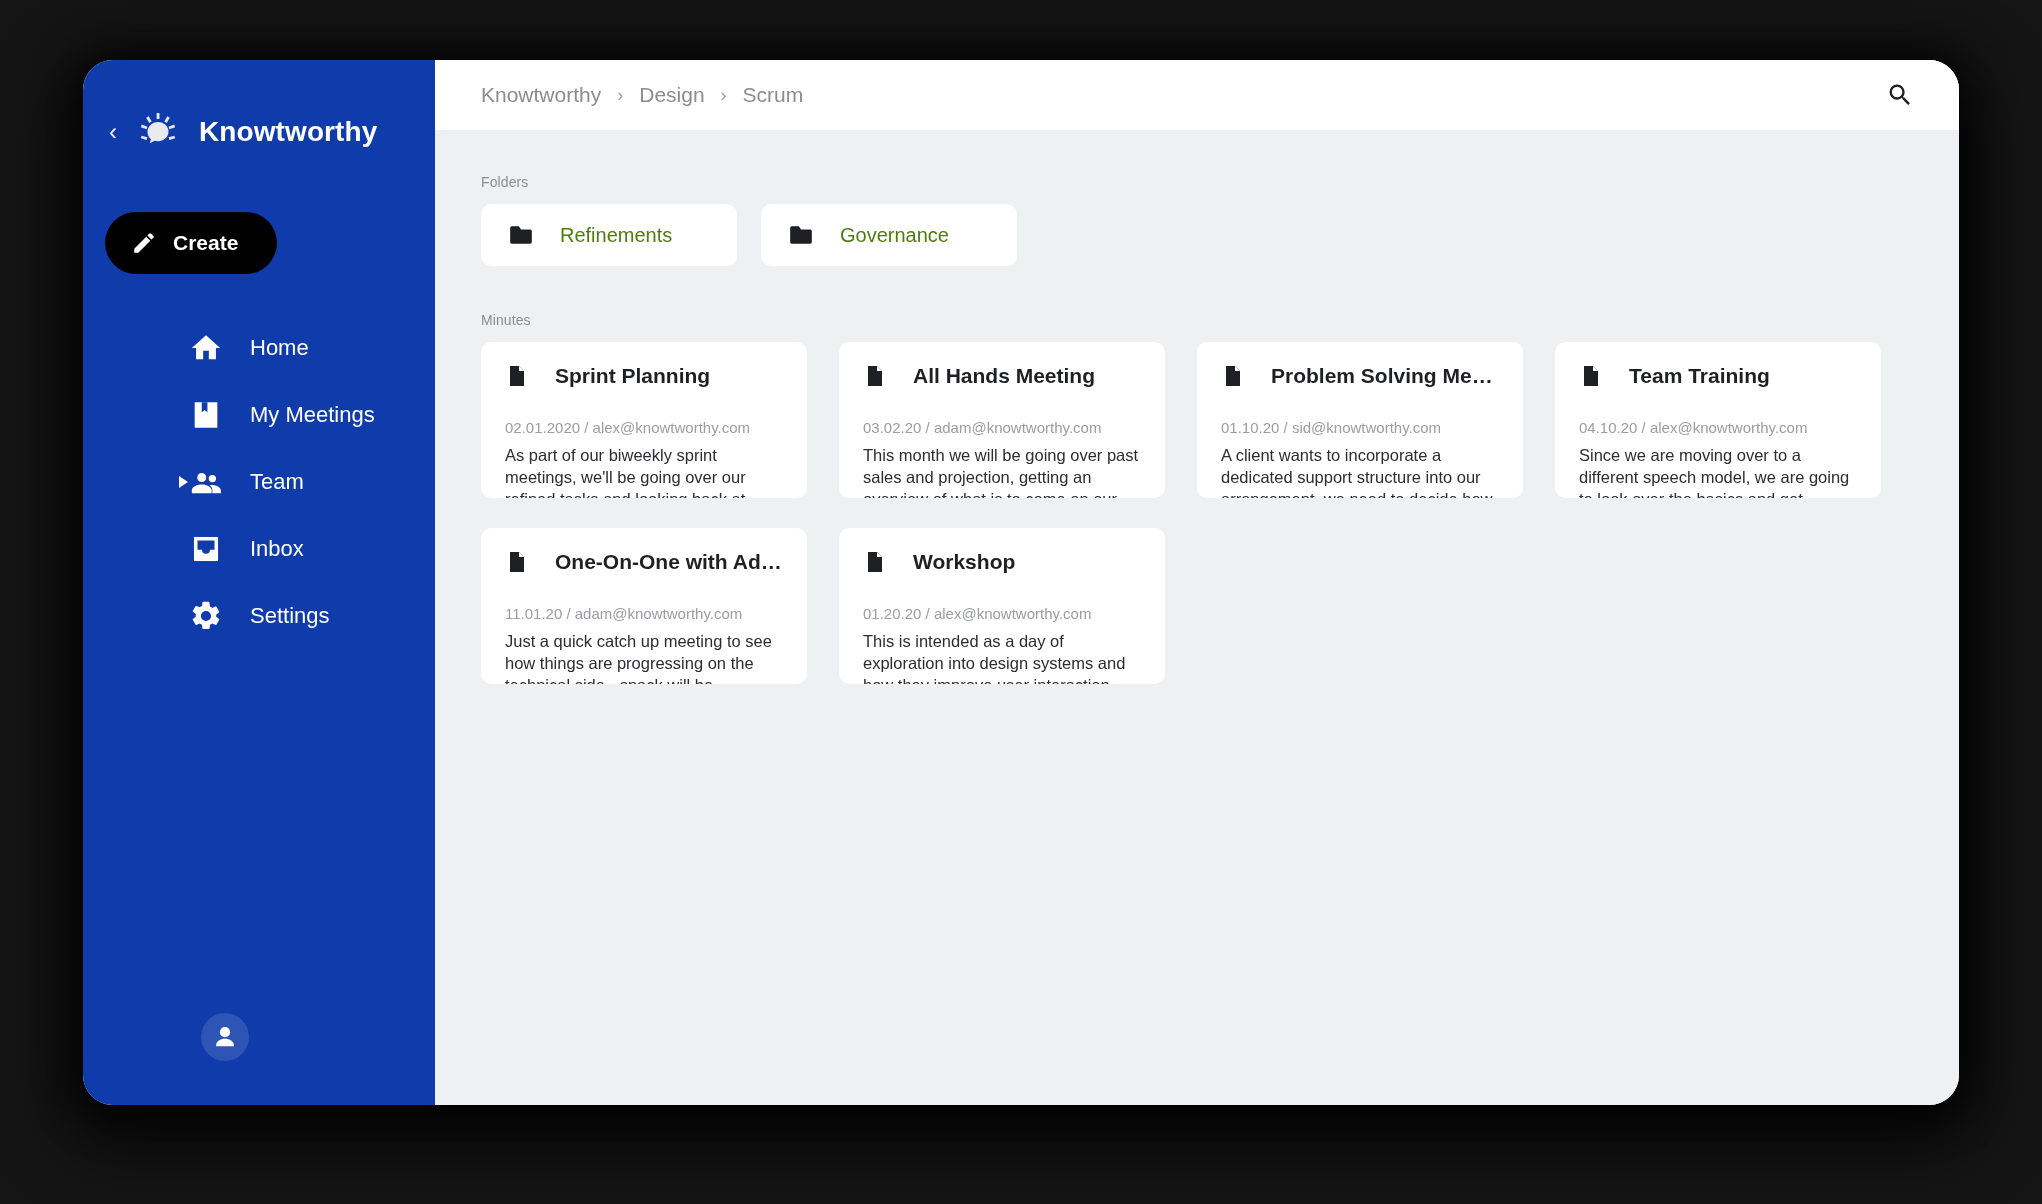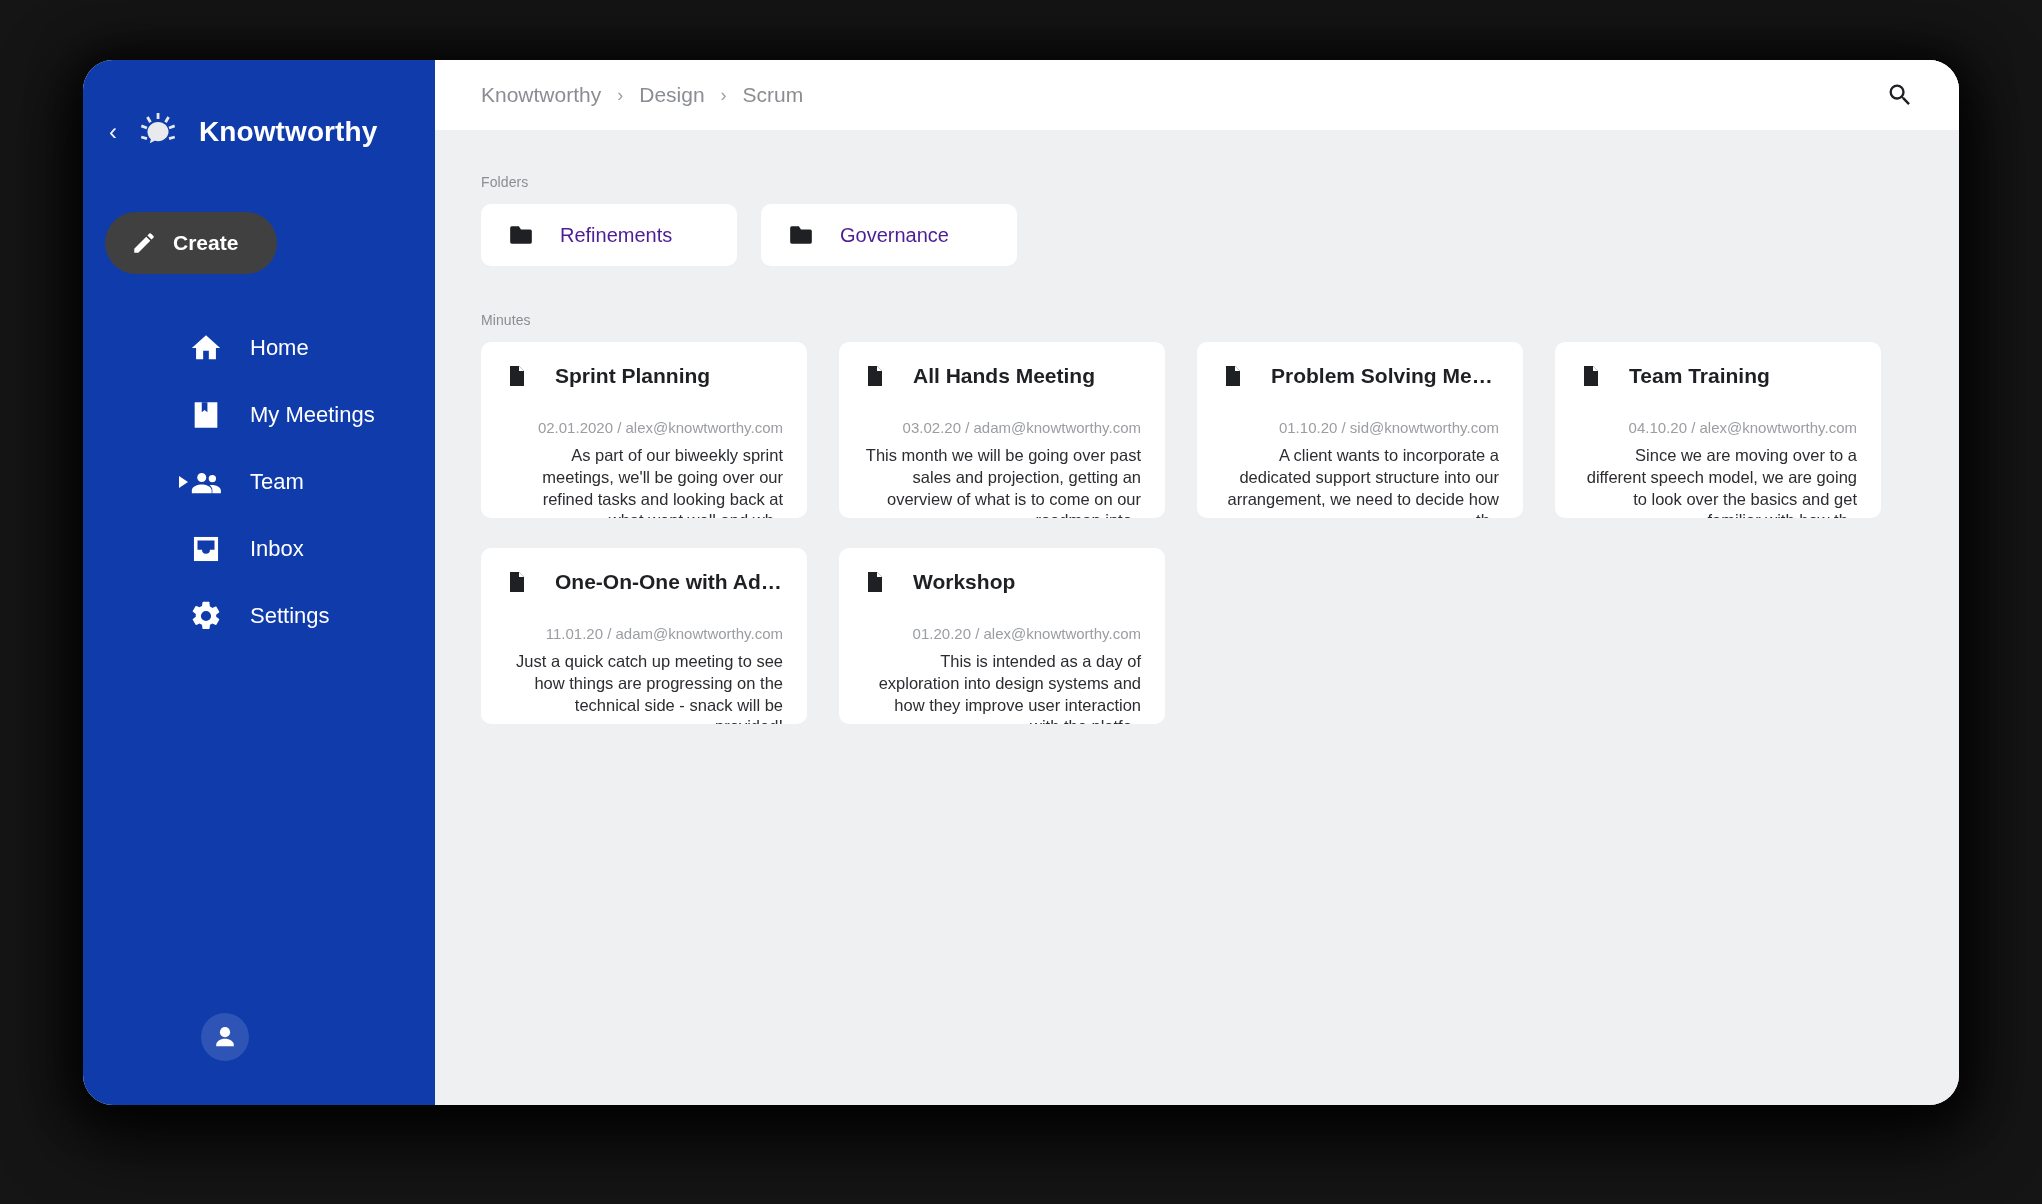--- a/index.html
+++ b/index.html
@@ -75,21 +75,21 @@
     letter-spacing: .1px;
     white-space: nowrap;
   }
 
   
   .create-btn {
     margin: 52px 0 0 22px;
     width: 172px;
     height: 62px;
     border-radius: 31px;
-    background: #404040;
+    background: #000000;
     display: flex;
     align-items: center;
     cursor: pointer;
     border: none;
     color: #fff;
   }
   .create-btn svg { margin-left: 26px; width: 26px; height: 26px; display:block; }
   .create-label {
     margin-left: 16px;
     font-size: 21px;
@@ -209,38 +209,37 @@
     background: #ffffff;
     border-radius: 10px;
     display: flex;
     align-items: center;
     cursor: pointer;
   }
   .folder-card svg { width: 26px; height: 26px; margin-left: 27px; display:block; }
   .folder-name {
     margin-left: 26px;
     font-size: 20px;
-    color: #4c1d95;
+    color: #4d7c0f;
     white-space: nowrap;
   }
 
   
   .minutes-grid {
     display: grid;
     grid-template-columns: repeat(4, 326px);
     gap: 30px 32px;
   }
   .minute-card {
     background: #ffffff;
     border-radius: 10px;
-    height: 176px;
+    height: 156px;
     padding: 22px 24px 11px 24px;
     cursor: pointer;
     overflow: hidden;
-    text-align: right;
   }
   .minute-head {
     display: flex;
     align-items: center;
   }
   .minute-head svg { width: 24px; height: 24px; flex: 0 0 24px; display:block; }
   .minute-title {
     margin-left: 26px;
     font-size: 21px;
     color: #1f2024;

